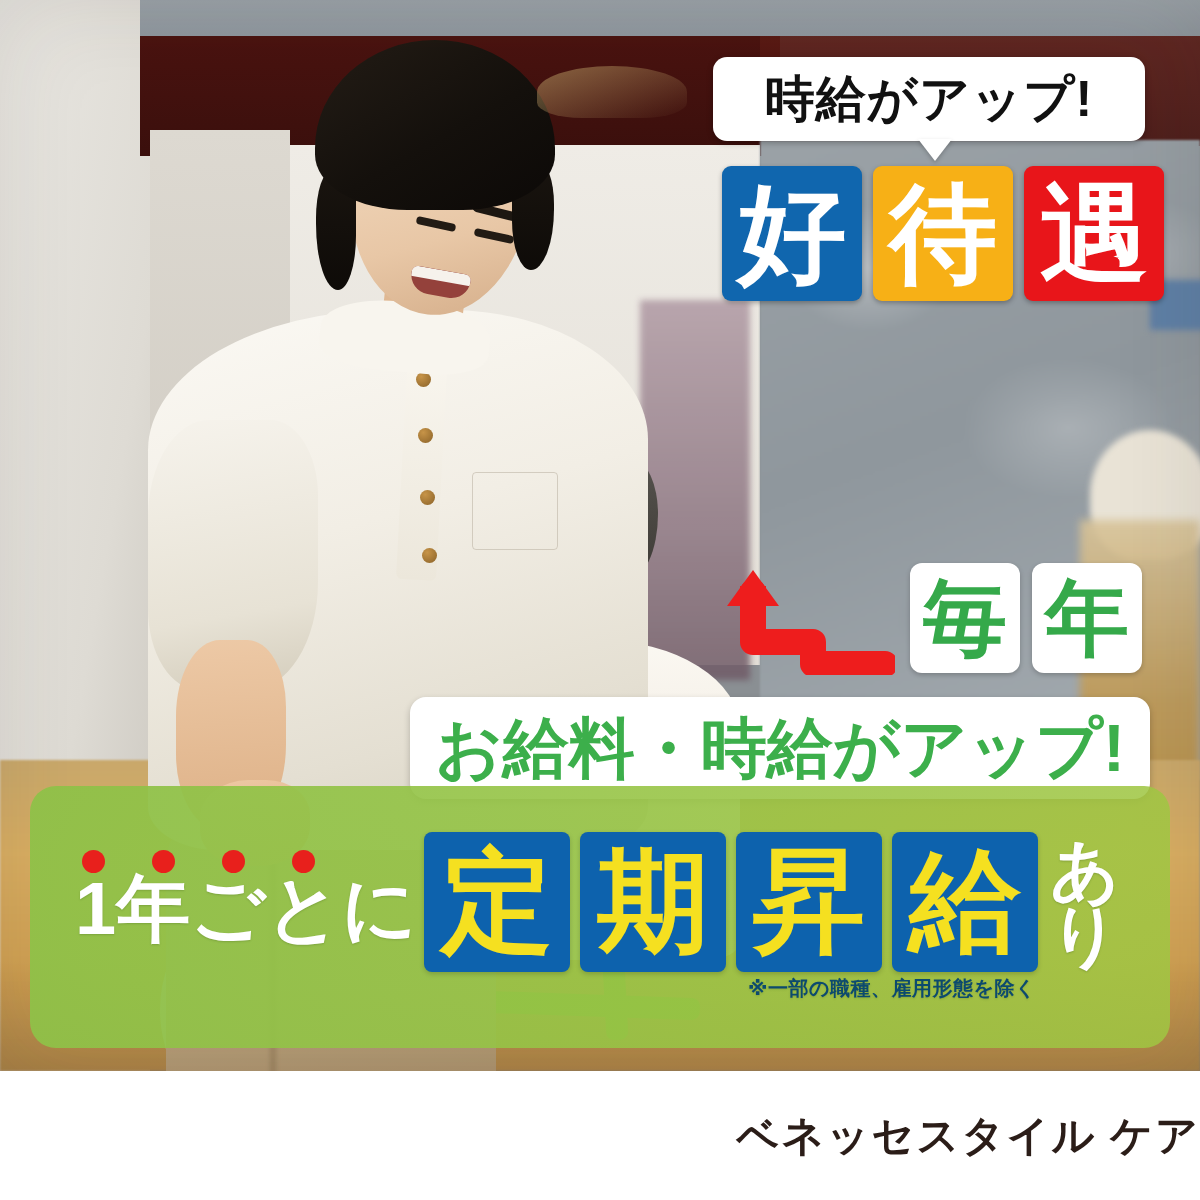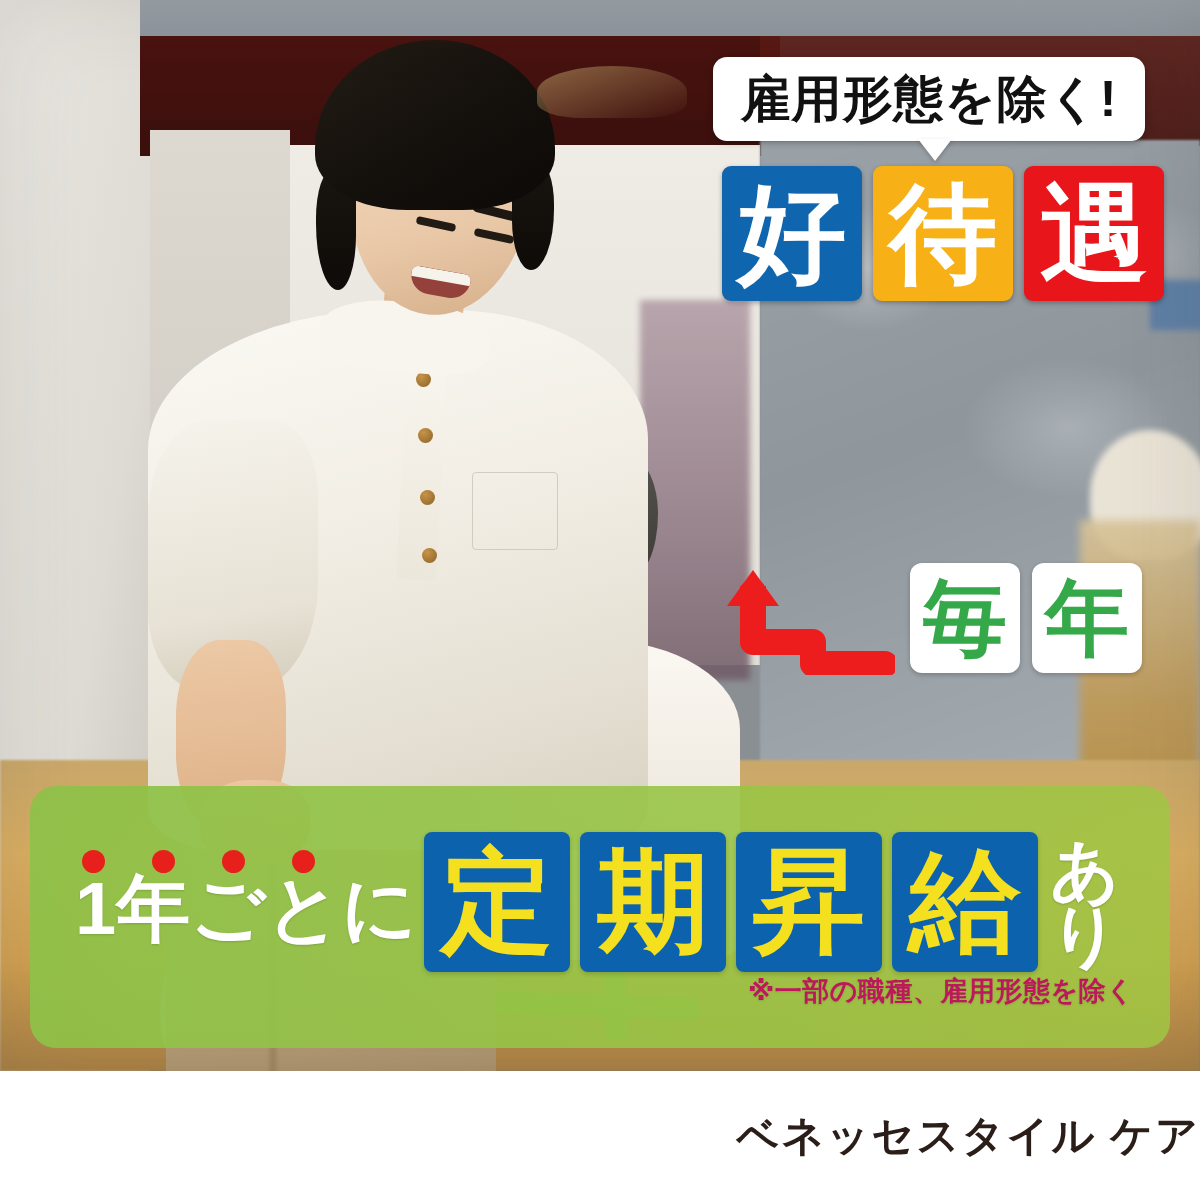--- a/index.html
+++ b/index.html
@@ -209,21 +209,21 @@
     display:flex; align-items:center; justify-content:center;
     font-size:112px; font-weight:700; line-height:1;
     box-shadow:0 2px 5px rgba(0,0,0,.18); }
 
   .ari { position:absolute; left:1045px; top:832px; width:80px; height:142px;
     display:flex; flex-direction:column; align-items:center; justify-content:center;
     color:#ffffff; font-size:68px; font-weight:700; line-height:.96;
     text-shadow:0 1px 2px rgba(70,100,30,.35); }
 
   .note { position:absolute; left:748px; top:978px;
-    font-size:27px; font-weight:700; color:#be185d; line-height:1; white-space:nowrap;
+    font-size:20px; font-weight:700; color:#0c4a6e; line-height:1; white-space:nowrap;
     letter-spacing:.5px; text-shadow:0 1px 2px rgba(70,100,30,.25); }
 
   
   .footer { position:absolute; left:0; top:1071px; width:1200px; height:129px;
     background:#ffffff; display:flex; align-items:center; justify-content:flex-end; }
   .footer-logo { font-size:42px; font-weight:700; color:#2b1d18; letter-spacing:2px; }
 </style>
 </head>
 <body>
 
@@ -340,21 +340,21 @@
       <div class="m-sideburn2"></div>
       <div class="m-hair">
           <div class="m-hair-hi"></div>
         </div>
     </div>
 
     <div class="photo-blur"></div>
   </div>
 
   <div class="bubble">
-    <span class="bubble-text">雇用形態を除く!</span>
+    <span class="bubble-text">時給がアップ!</span>
   </div>
   <div class="bubble-tail"></div>
 
   <div class="tiles-top" id="tiles-top">
       <div class="tile" style="background: rgb(16, 102, 174); color: rgb(255, 255, 255);">好</div>
       <div class="tile" style="background: rgb(247, 176, 22); color: rgb(255, 255, 255);">待</div>
       <div class="tile" style="background: rgb(232, 21, 26); color: rgb(255, 255, 255);">遇</div>
     </div>
 
   <div class="arrow">
@@ -363,20 +363,23 @@
       <polygon points="28,10 2,46 54,46" fill="#EE1D1D"></polygon>
       <rect x="15" y="26" width="26" height="24" fill="#EE1D1D"></rect>
     </svg>
   </div>
 
   <div class="tiles-mai" id="tiles-mai">
       <div class="tile-w" style="background: rgb(255, 255, 255); color: rgb(53, 169, 74);">毎</div>
       <div class="tile-w" style="background: rgb(255, 255, 255); color: rgb(53, 169, 74);">年</div>
     </div>
 
+  <div class="banner">
+    <span class="banner-text" id="banner-text" style="color: rgb(60, 175, 75);">お給料・時給がアップ!</span>
+  </div>
 
   <div class="band">
       <div class="band-inner"></div>
     </div>
 
   <div class="dots" id="dots">
       <div class="dot" style="background: rgb(232, 32, 28);"></div>
       <div class="dot" style="background: rgb(232, 32, 28);"></div>
       <div class="dot" style="background: rgb(232, 32, 28);"></div>
       <div class="dot" style="background: rgb(232, 32, 28);"></div>

